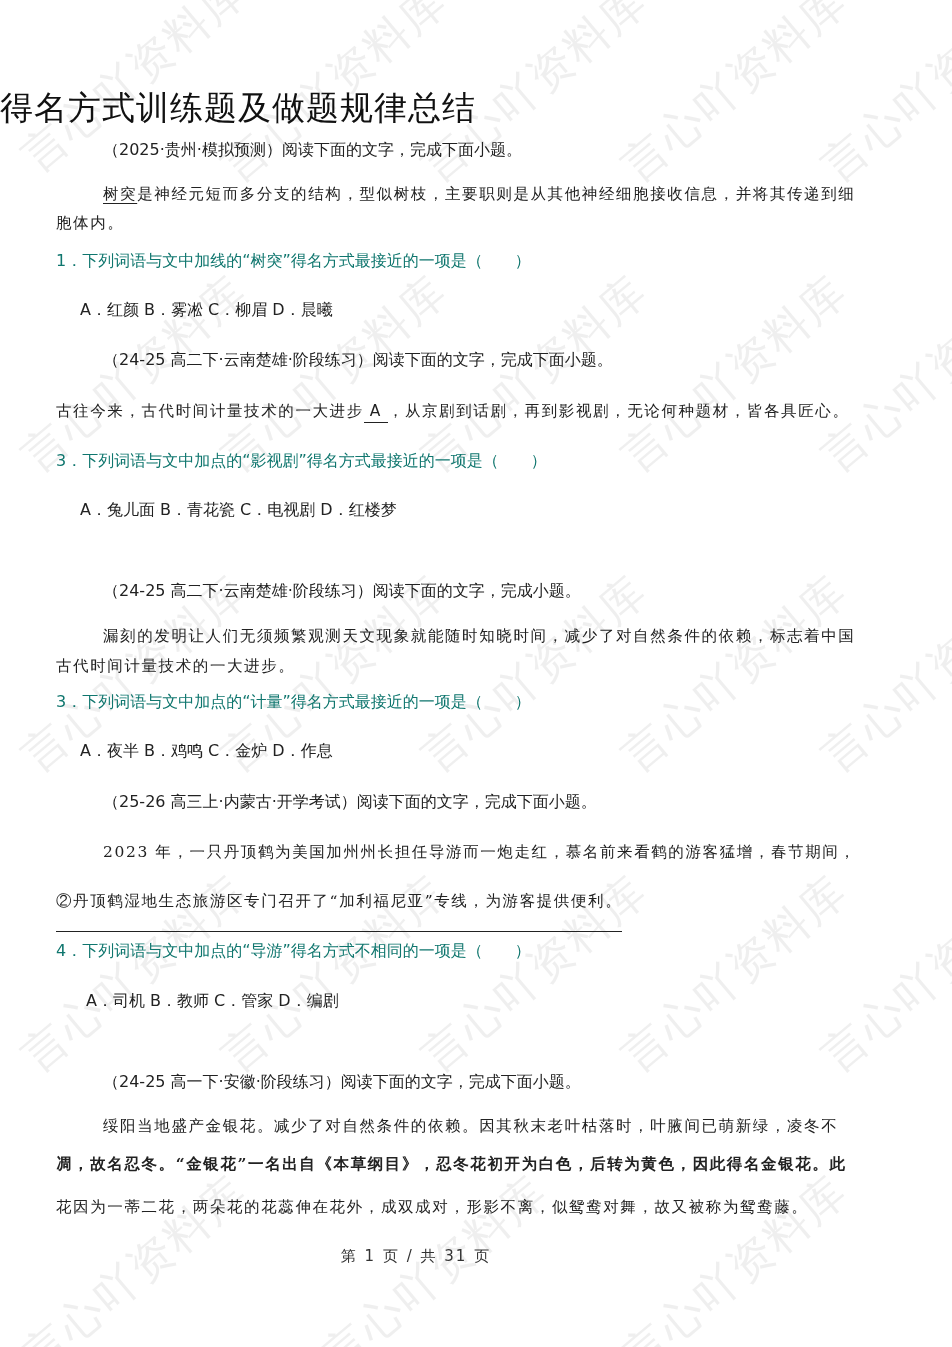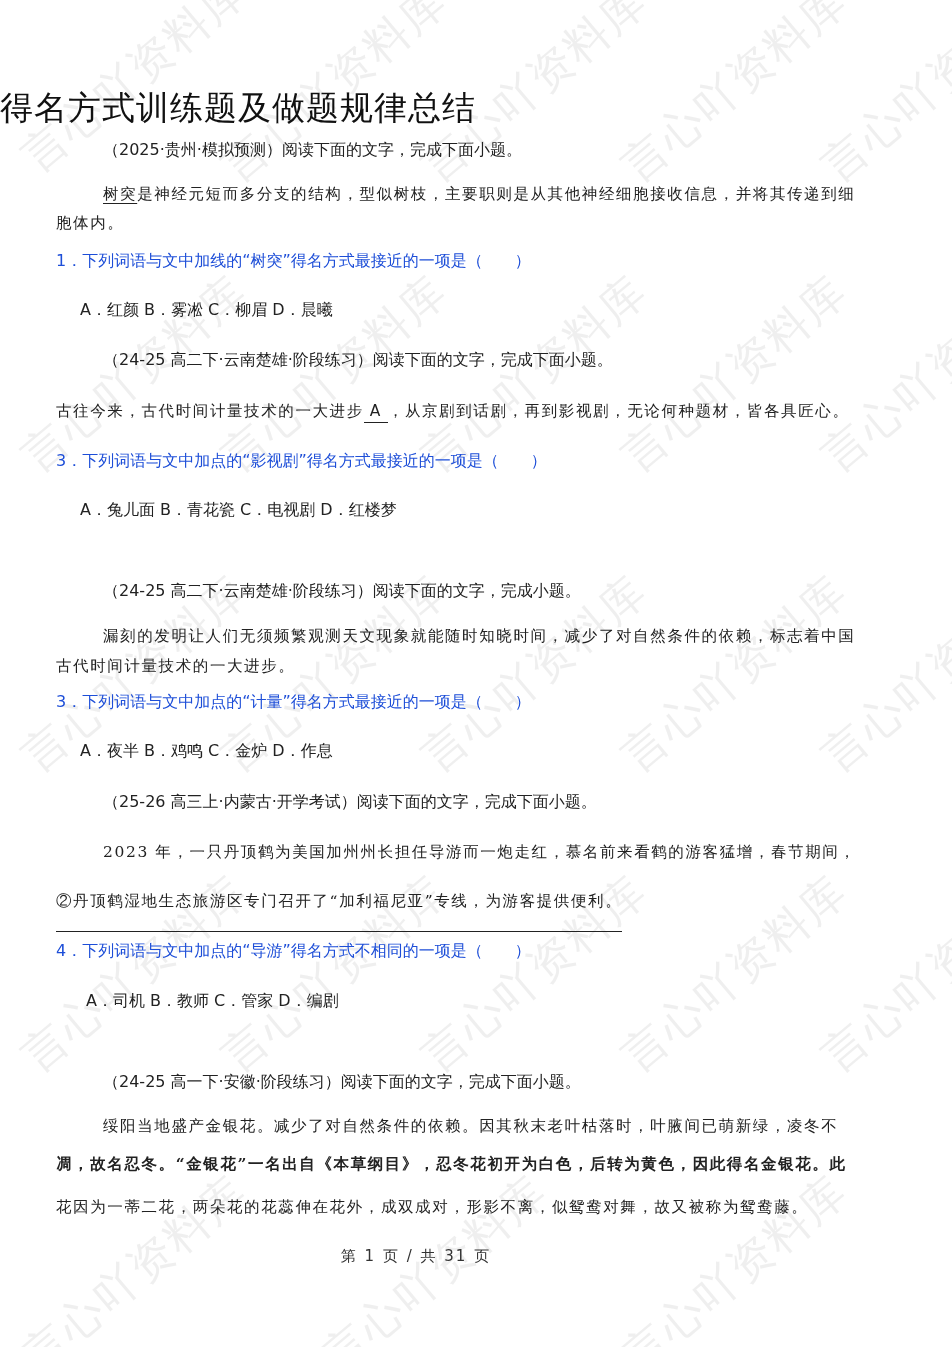--- a/index.html
+++ b/index.html
@@ -15,21 +15,21 @@
     }
     .page { position: absolute; inset: 0; z-index: 1; }
     .title {
       position: absolute; top: 64px; left: 0; width: 952px; text-align: left;
       font-size: 33px; font-weight: normal; color: #111; letter-spacing: 1px;
       font-family: "DejaVu Sans", sans-serif;
     }
     .line { position: absolute; white-space: nowrap; font-size: 16px; line-height: 22px; }
     .src { font-family: "DejaVu Sans", sans-serif; font-size: 16px; color: #222; }
     .para { font-family: "DejaVu Serif", serif; font-size: 15.5px; letter-spacing: 1.6px; color: #222; }
-    .q { font-family: "DejaVu Sans", sans-serif; font-size: 16px; color: #1d4ed8; }
+    .q { font-family: "DejaVu Sans", sans-serif; font-size: 16px; color: #0f766e; }
     .opt { font-family: "DejaVu Sans", sans-serif; font-size: 16px; color: #222; }
     .ul { text-decoration: underline; text-underline-offset: 4px; }
     .ul-long { border-bottom: 1.2px solid #222; padding-bottom: 21px; }
     .blank-a { display: inline-block; min-width: 24px; text-align: center; border-bottom: 1.2px solid #222; font-family: "DejaVu Sans", sans-serif; }
     .footer {
       position: absolute; top: 1247px; left: 0; width: 832px; text-align: center;
       font-size: 15px; color: #333; font-family: "DejaVu Sans", sans-serif; letter-spacing: 2px;
     }
   </style>
 </head>

